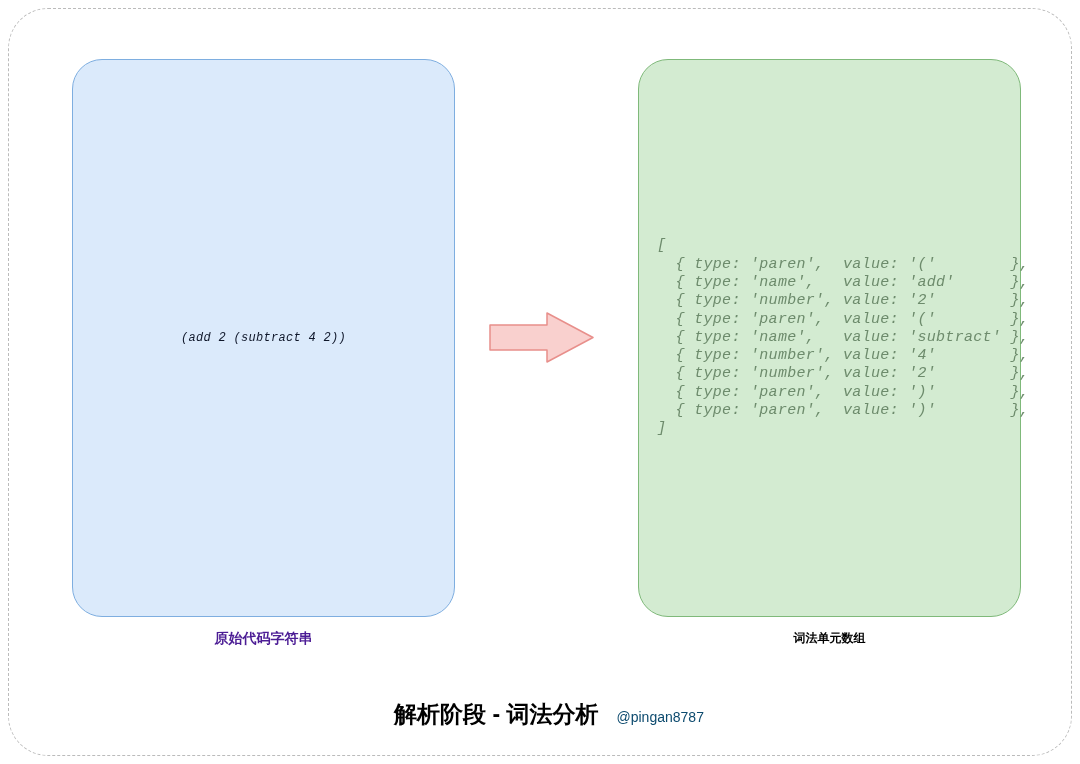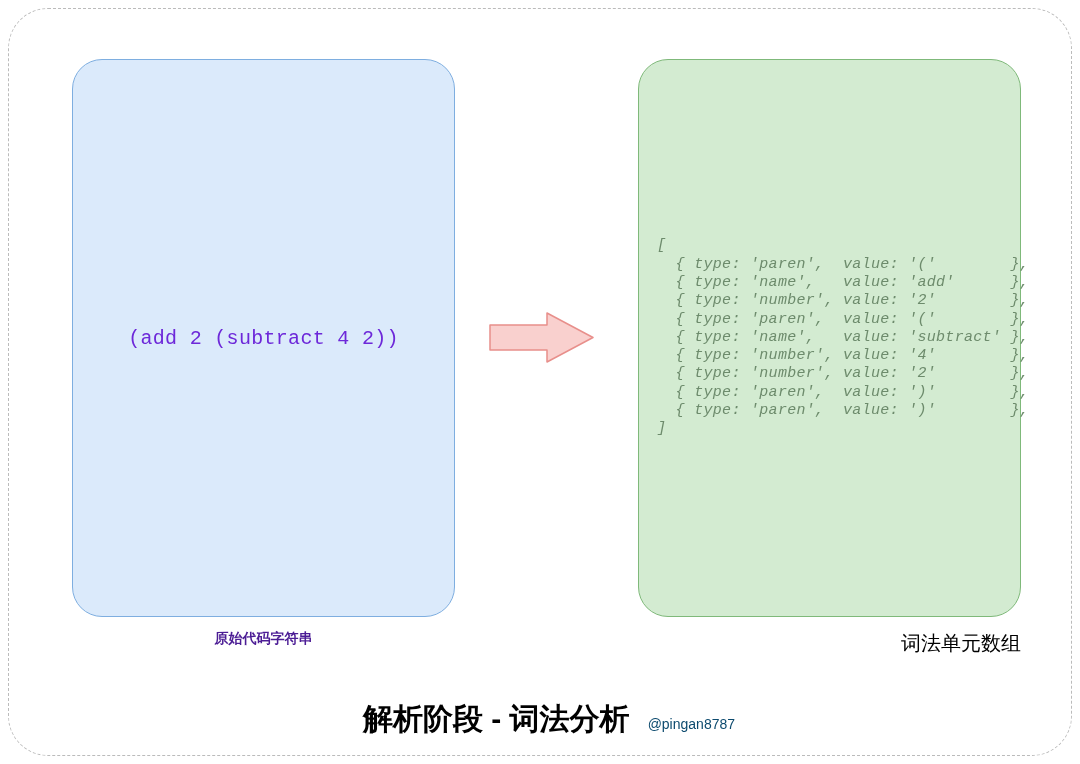--- a/index.html
+++ b/index.html
@@ -27,22 +27,23 @@
       height: 558px;
       background: #dbeafb;
       border: 1.5px solid #7eaee0;
       border-radius: 30px;
       display: flex;
       align-items: center;
       justify-content: center;
     }
     .panel-left-text {
       font-family: "Courier New", Courier, monospace;
-      font-size: 20px;
-      color: #6d28d9;
+      font-style: italic;
+      font-size: 12px;
+      color: #0f172a;
       letter-spacing: 0.3px;
     }
     .panel-right {
       position: absolute;
       left: 629px;
       top: 50px;
       width: 383px;
       height: 558px;
       background: #d3ebd1;
       border: 1.5px solid #7fb97a;
@@ -75,37 +76,37 @@
       text-align: center;
       font-size: 14px;
       font-weight: 700;
       color: #4c1d95;
     }
     .label-right {
       position: absolute;
       left: 629px;
       top: 621px;
       width: 383px;
-      text-align: right;
-      font-size: 20px;
-      font-weight: 400;
+      text-align: center;
+      font-size: 12px;
+      font-weight: 700;
       color: #000000;
     }
     .title-row {
       position: absolute;
       left: 0;
       top: 690px;
       width: 1080px;
       display: flex;
       align-items: baseline;
       justify-content: center;
       gap: 18px;
     }
     .title-main {
-      font-size: 30px;
+      font-size: 23px;
       font-weight: 700;
       color: #000000;
     }
     .title-handle {
       font-size: 14px;
       color: #0c4a6e;
     }
   </style>
 </head>
 <body>

